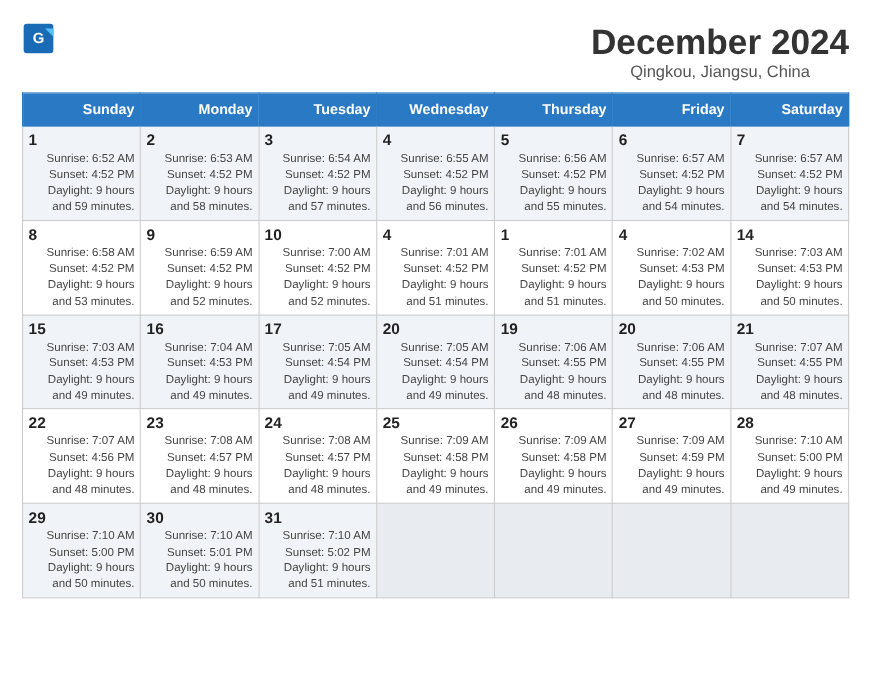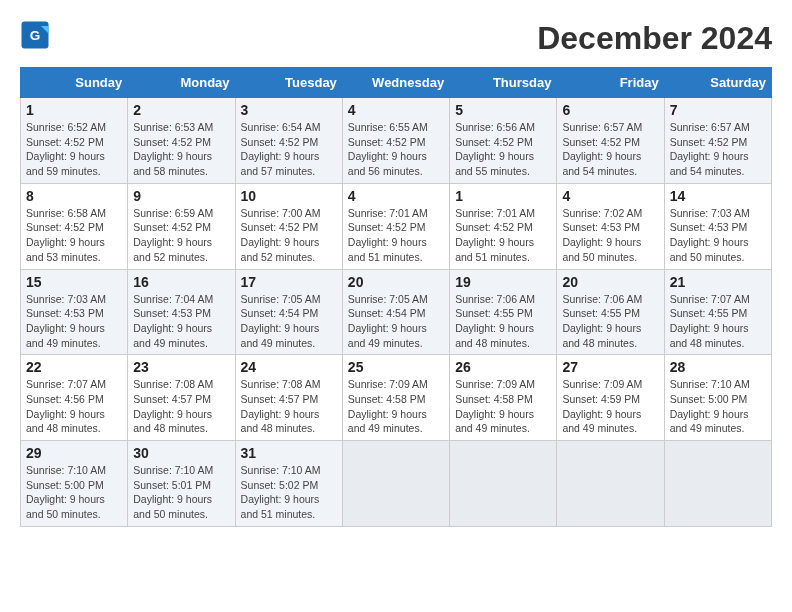--- a/index.html
+++ b/index.html
@@ -75,20 +75,21 @@
       font-size: 14px;
       font-weight: bold;
       color: #222;
       display: block;
       margin-bottom: 2px;
     }
     .day-detail {
       color: #444;
       font-size: 10.5px;
       line-height: 1.4;
+      text-align: right;
     }
     .row-shaded td {
       background-color: #f0f4f8;
     }
     .row-shaded td.empty {
       background: #e8ecf0;
     }
   </style>
 </head>
 <body>
@@ -96,20 +97,21 @@
 <div class="header-area">
   <div class="logo">
     <svg class="logo-icon" viewBox="0 0 40 40">
       <rect x="2" y="2" width="36" height="36" rx="4" fill="#1a6bb5"></rect>
       <text x="20" y="26" text-anchor="middle" fill="white" font-size="18" font-weight="bold" font-family="Arial">G</text>
       <polygon points="28,8 38,8 38,18" fill="#4fc3f7"></polygon>
     </svg>
   </div>
   <div class="title-area">
     <div class="month-title">December 2024</div>
+    <div class="location">Qingkou, Jiangsu, China</div>
   </div>
 </div>
 
 <table class="calendar-table">
   <thead>
     <tr>
     <th>Sunday</th>
         <th>Monday</th>
         <th>Tuesday</th>
         <th>Wednesday</th>

